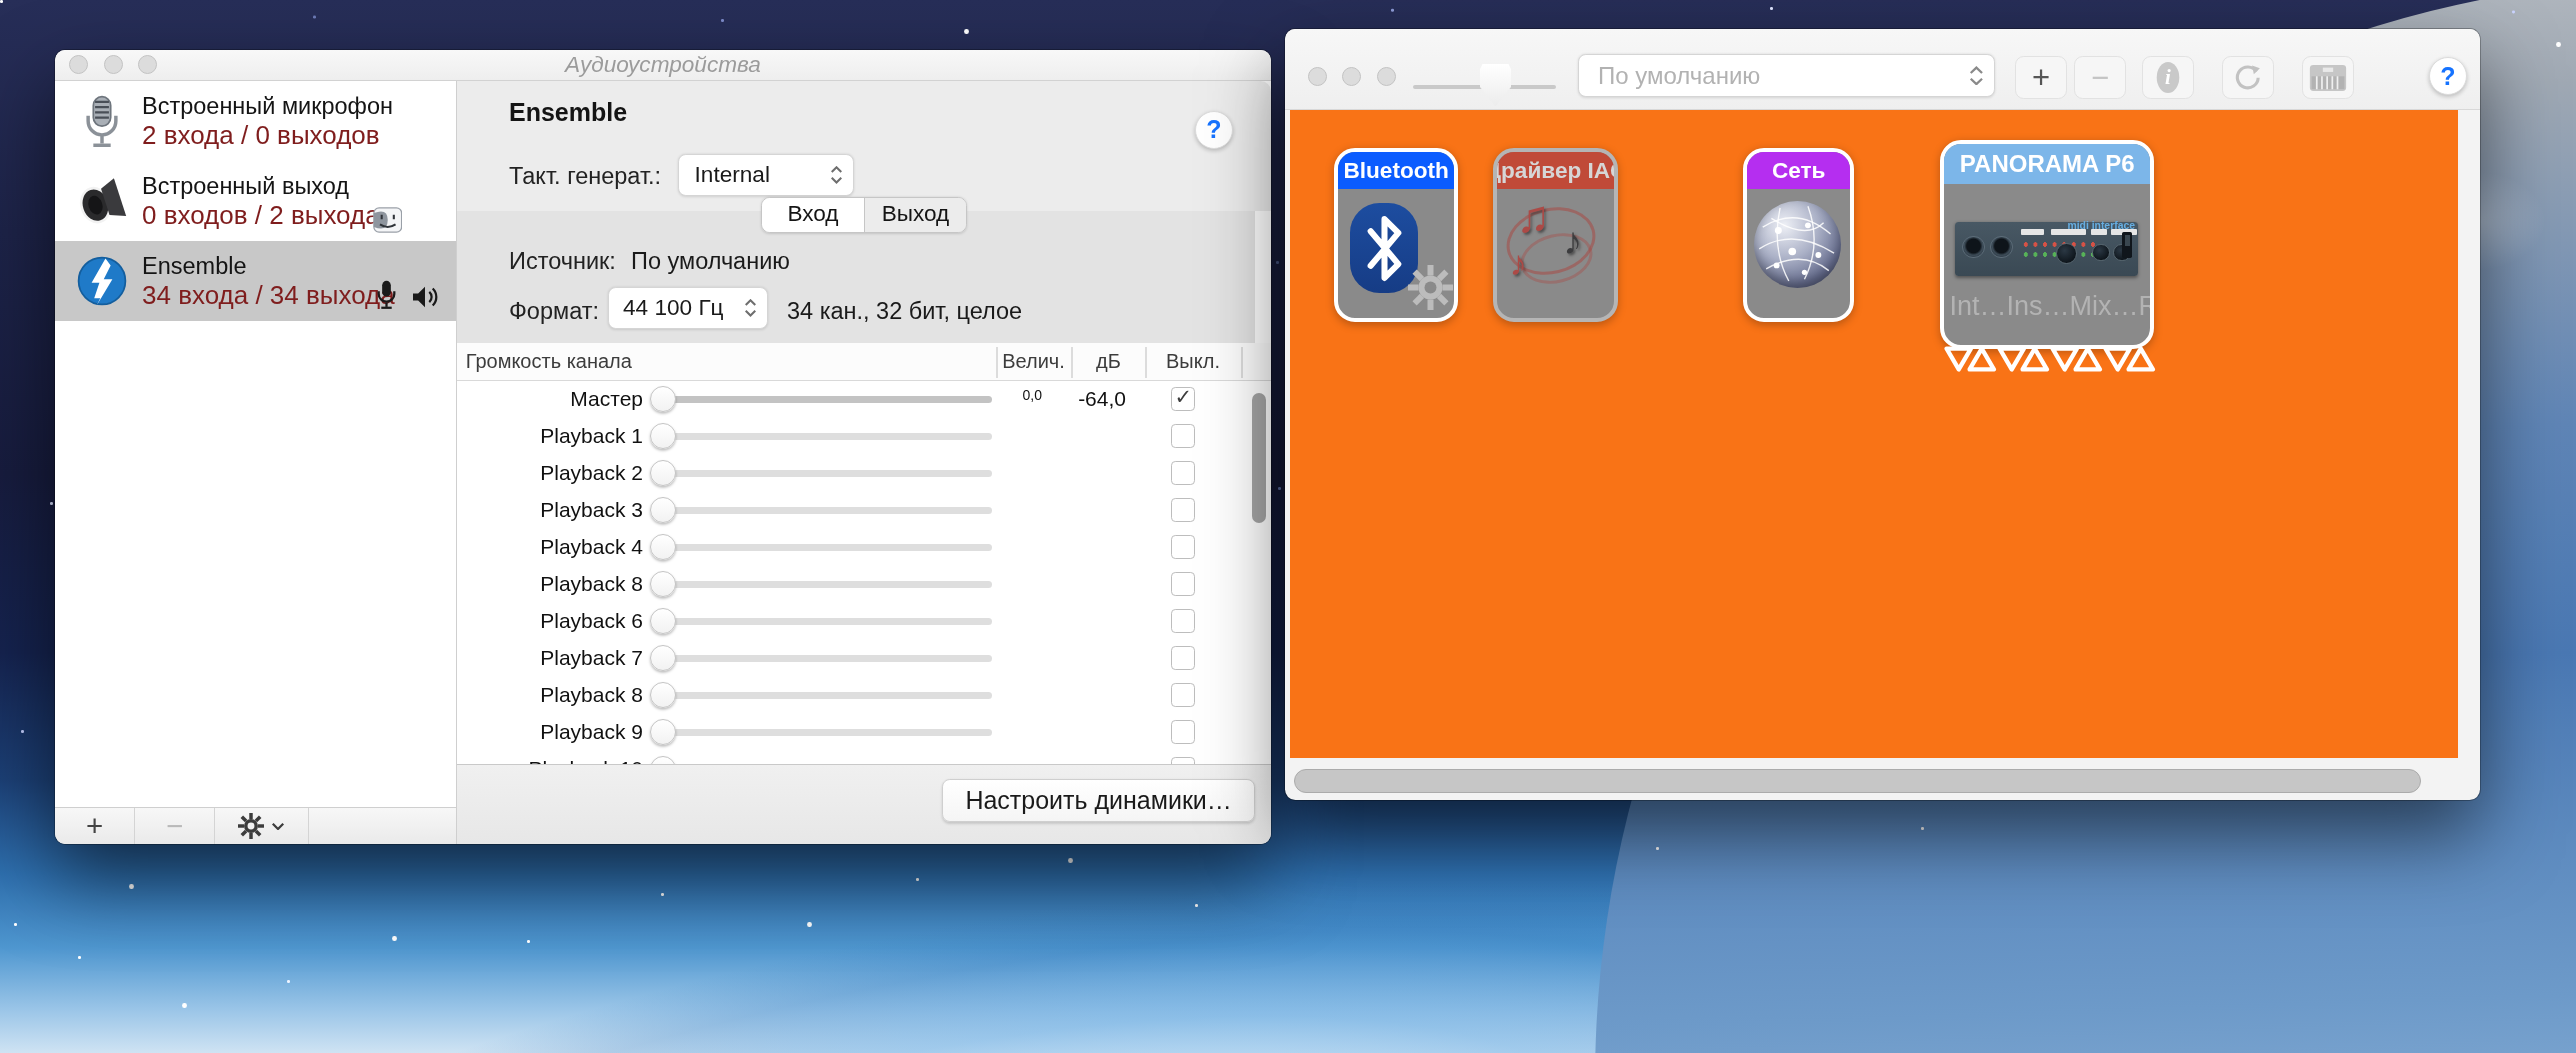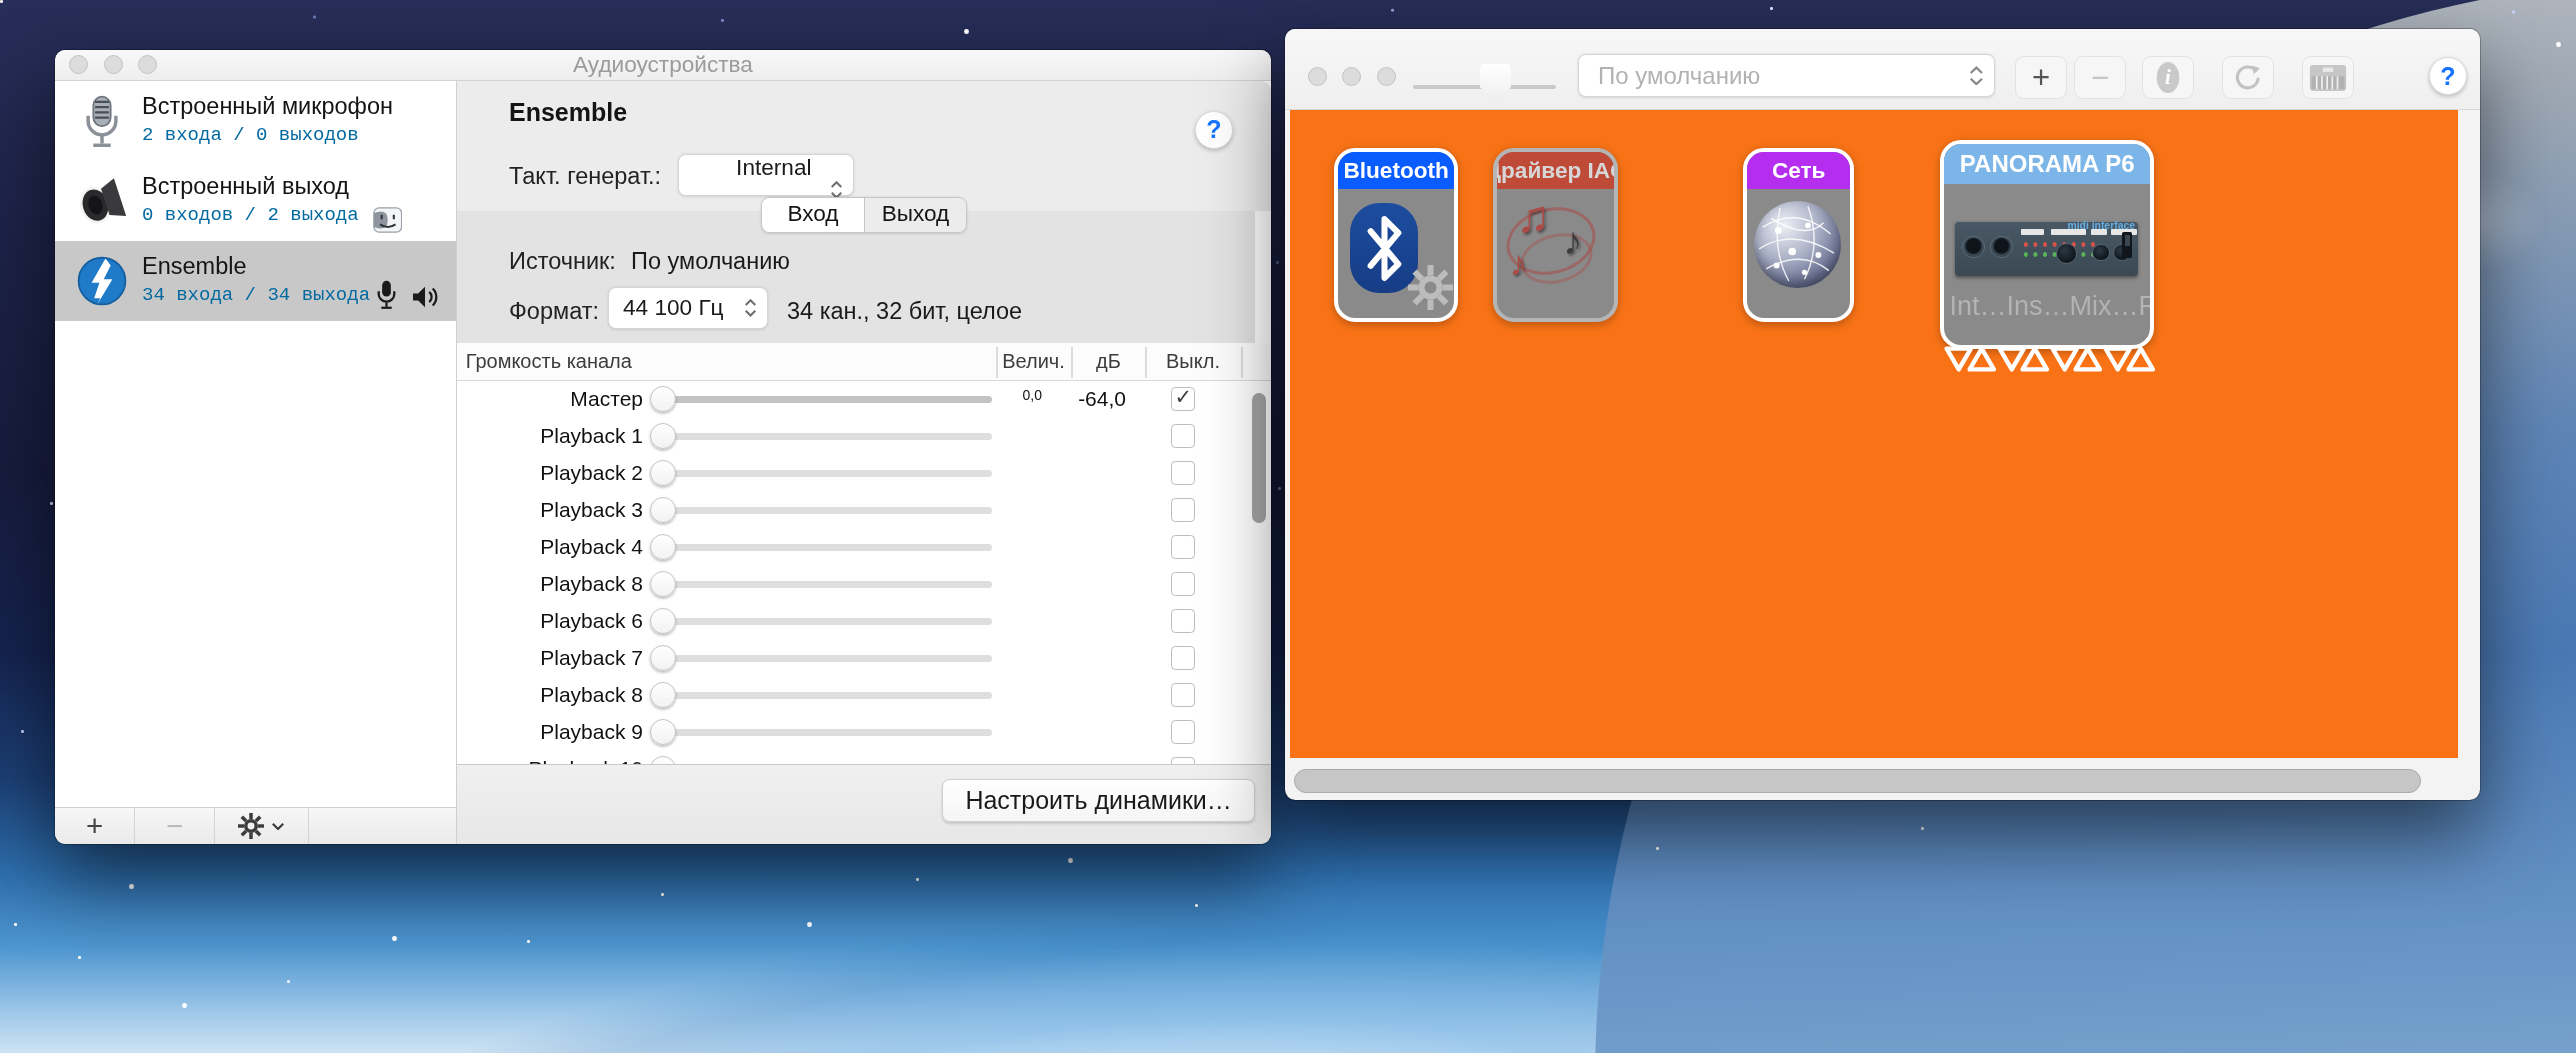--- a/index.html
+++ b/index.html
@@ -39,44 +39,44 @@
     display:flex; align-items:center; justify-content:center; }
   .popup { background:#fff; border:1.7px solid #d5d5d5; border-radius:7.8px; box-shadow:0 0.9px 2.6px rgba(0,0,0,.12);
     display:flex; align-items:center; font-size:22.6px; color:#1a1a1a; }
   .popup .stepper { margin-left:auto; display:flex; flex-direction:column; gap:2.6px; padding-right:10.4px; }
   .popup .stepper svg { display:block; }
 
   
   .win-audio { left:55px; top:50px; width:1216px; height:794px; border-radius:10.4px; background:#fff;
     box-shadow:0 0 0 0.9px rgba(0,0,0,.28), 0 35px 78px rgba(0,0,0,.55); z-index:10; }
   .wa-titlebar { left:0; top:0; right:0; height:31px; border-radius:10.4px 10.4px 0 0;
-    background:linear-gradient(#f8f8f8,#eeeeee); border-bottom:1.7px solid #d2d2d2; }
+    background:linear-gradient(#f8f8f8,#eeeeee); border-bottom:1.7px solid #d2d2d2;font-style:italic; }
   .wa-titlebar .lights { position:absolute; left:14px; top:5.2px; }
   .wa-title { width:100%; text-align:center; line-height:29.5px; font-size:22.6px; color:#9b9b9b; }
 
   .wa-sidebar { left:0; top:31px; width:402px; bottom:37px; background:#fff; border-right:1.7px solid #cfcfcf; overflow:hidden; }
   .dev-row { position:relative; height:80px; padding:10.4px 8.7px 0 87px; }
   .dev-row.selected { background:#c8c8c8; }
   .dev-icon { position:absolute; left:21px; top:12px; width:52px; height:56px; }
   .dev-name { font-size:23.5px; color:#141414; line-height:31px; white-space:nowrap; }
-  .dev-info { font-size:19px; color:#0369a1; line-height:26px; white-space:nowrap;font-family:Liberation Mono, monospace; }
+  .dev-info { font-size:26px; color:#7f1d1d; line-height:26px; white-space:nowrap; }
   .dev-badge { position:absolute; right:54px; bottom:5.2px; }
   .row-glyphs { position:absolute; right:17.4px; bottom:12px; display:flex; gap:14px; align-items:flex-end; }
 
   .wa-sidefoot { left:0; bottom:0; width:402px; height:37px; background:linear-gradient(#f7f7f7,#eaeaea);
     border-top:1.7px solid #cfcfcf; border-right:1.7px solid #cfcfcf; border-radius:0 0 0 10.4px; display:flex; }
   .sf-btn { width:80px; height:100%; border-right:1.7px solid #d4d4d4; display:flex; align-items:center; justify-content:center;
     font-size:29.5px; color:#444; gap:7px; }
   .sf-btn.dim { color:#b9b9b9; }
 
   .wa-main { left:402px; top:31px; right:0; bottom:0; }
   .wa-head { left:0; top:0; right:0; height:130px; background:#ececec; border-radius:0 10.4px 0 0; }
   .wa-devtitle { left:52px; top:17.4px; font-size:25px; font-weight:bold; color:#141414; }
   .wa-clockrow { left:52px; top:82px; font-size:23.5px; color:#222; }
-  .wa-clockpopup { left:221px; top:73px; width:176px; height:42px; padding-left:15.6px;flex-direction:column; }
+  .wa-clockpopup { left:221px; top:73px; width:176px; height:42px; padding-left:15.6px; }
   .wa-help { right:38px; top:29.5px; }
   .wa-tabs { top:116px; left:50%; transform:translateX(-50%); display:flex; border:1.7px solid #c6c6c6;
     border-radius:8.7px; overflow:hidden; box-shadow:0 0.9px 2.6px rgba(0,0,0,.14); z-index:2; }
   .wa-tab { width:102px; height:34px; line-height:32px; text-align:center; font-size:22.6px; color:#151515; background:#ececec; }
   .wa-tab.active { background:#fff; }
   .wa-tab + .wa-tab { border-left:1.7px solid #c6c6c6; }
 
   .wa-content { left:0; top:130px; right:16px; height:132px; background:#e3e3e3; }
   .src-label { left:52px; top:37px; font-size:23.5px; color:#222; }
   .src-value { left:174px; top:37px; font-size:23.5px; color:#1a1a1a; }

